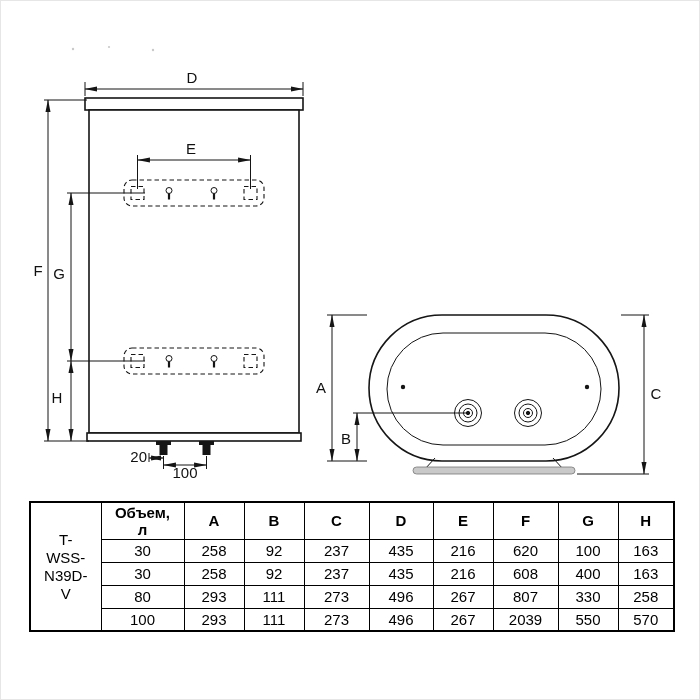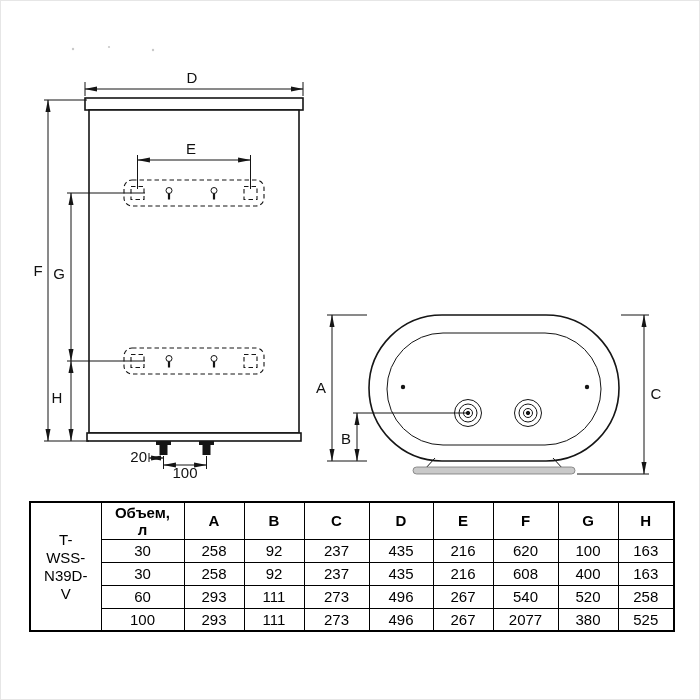--- a/index.html
+++ b/index.html
@@ -212,36 +212,36 @@
         <td>258</td>
         <td>92</td>
         <td>237</td>
         <td>435</td>
         <td>216</td>
         <td>608</td>
         <td>400</td>
         <td>163</td>
       </tr>
       <tr class="dr">
-        <td class="vol">60</td>
+        <td class="vol">80</td>
         <td>293</td>
         <td>111</td>
         <td>273</td>
         <td>496</td>
         <td>267</td>
-        <td>540</td>
-        <td>520</td>
+        <td>807</td>
+        <td>330</td>
         <td>258</td>
       </tr>
       <tr class="dr">
         <td class="vol">100</td>
         <td>293</td>
         <td>111</td>
         <td>273</td>
         <td>496</td>
         <td>267</td>
-        <td>2077</td>
-        <td>380</td>
-        <td>525</td>
+        <td>2039</td>
+        <td>550</td>
+        <td>570</td>
       </tr>
     </tbody>
   </table>
 </div>
 
 </body></html>

